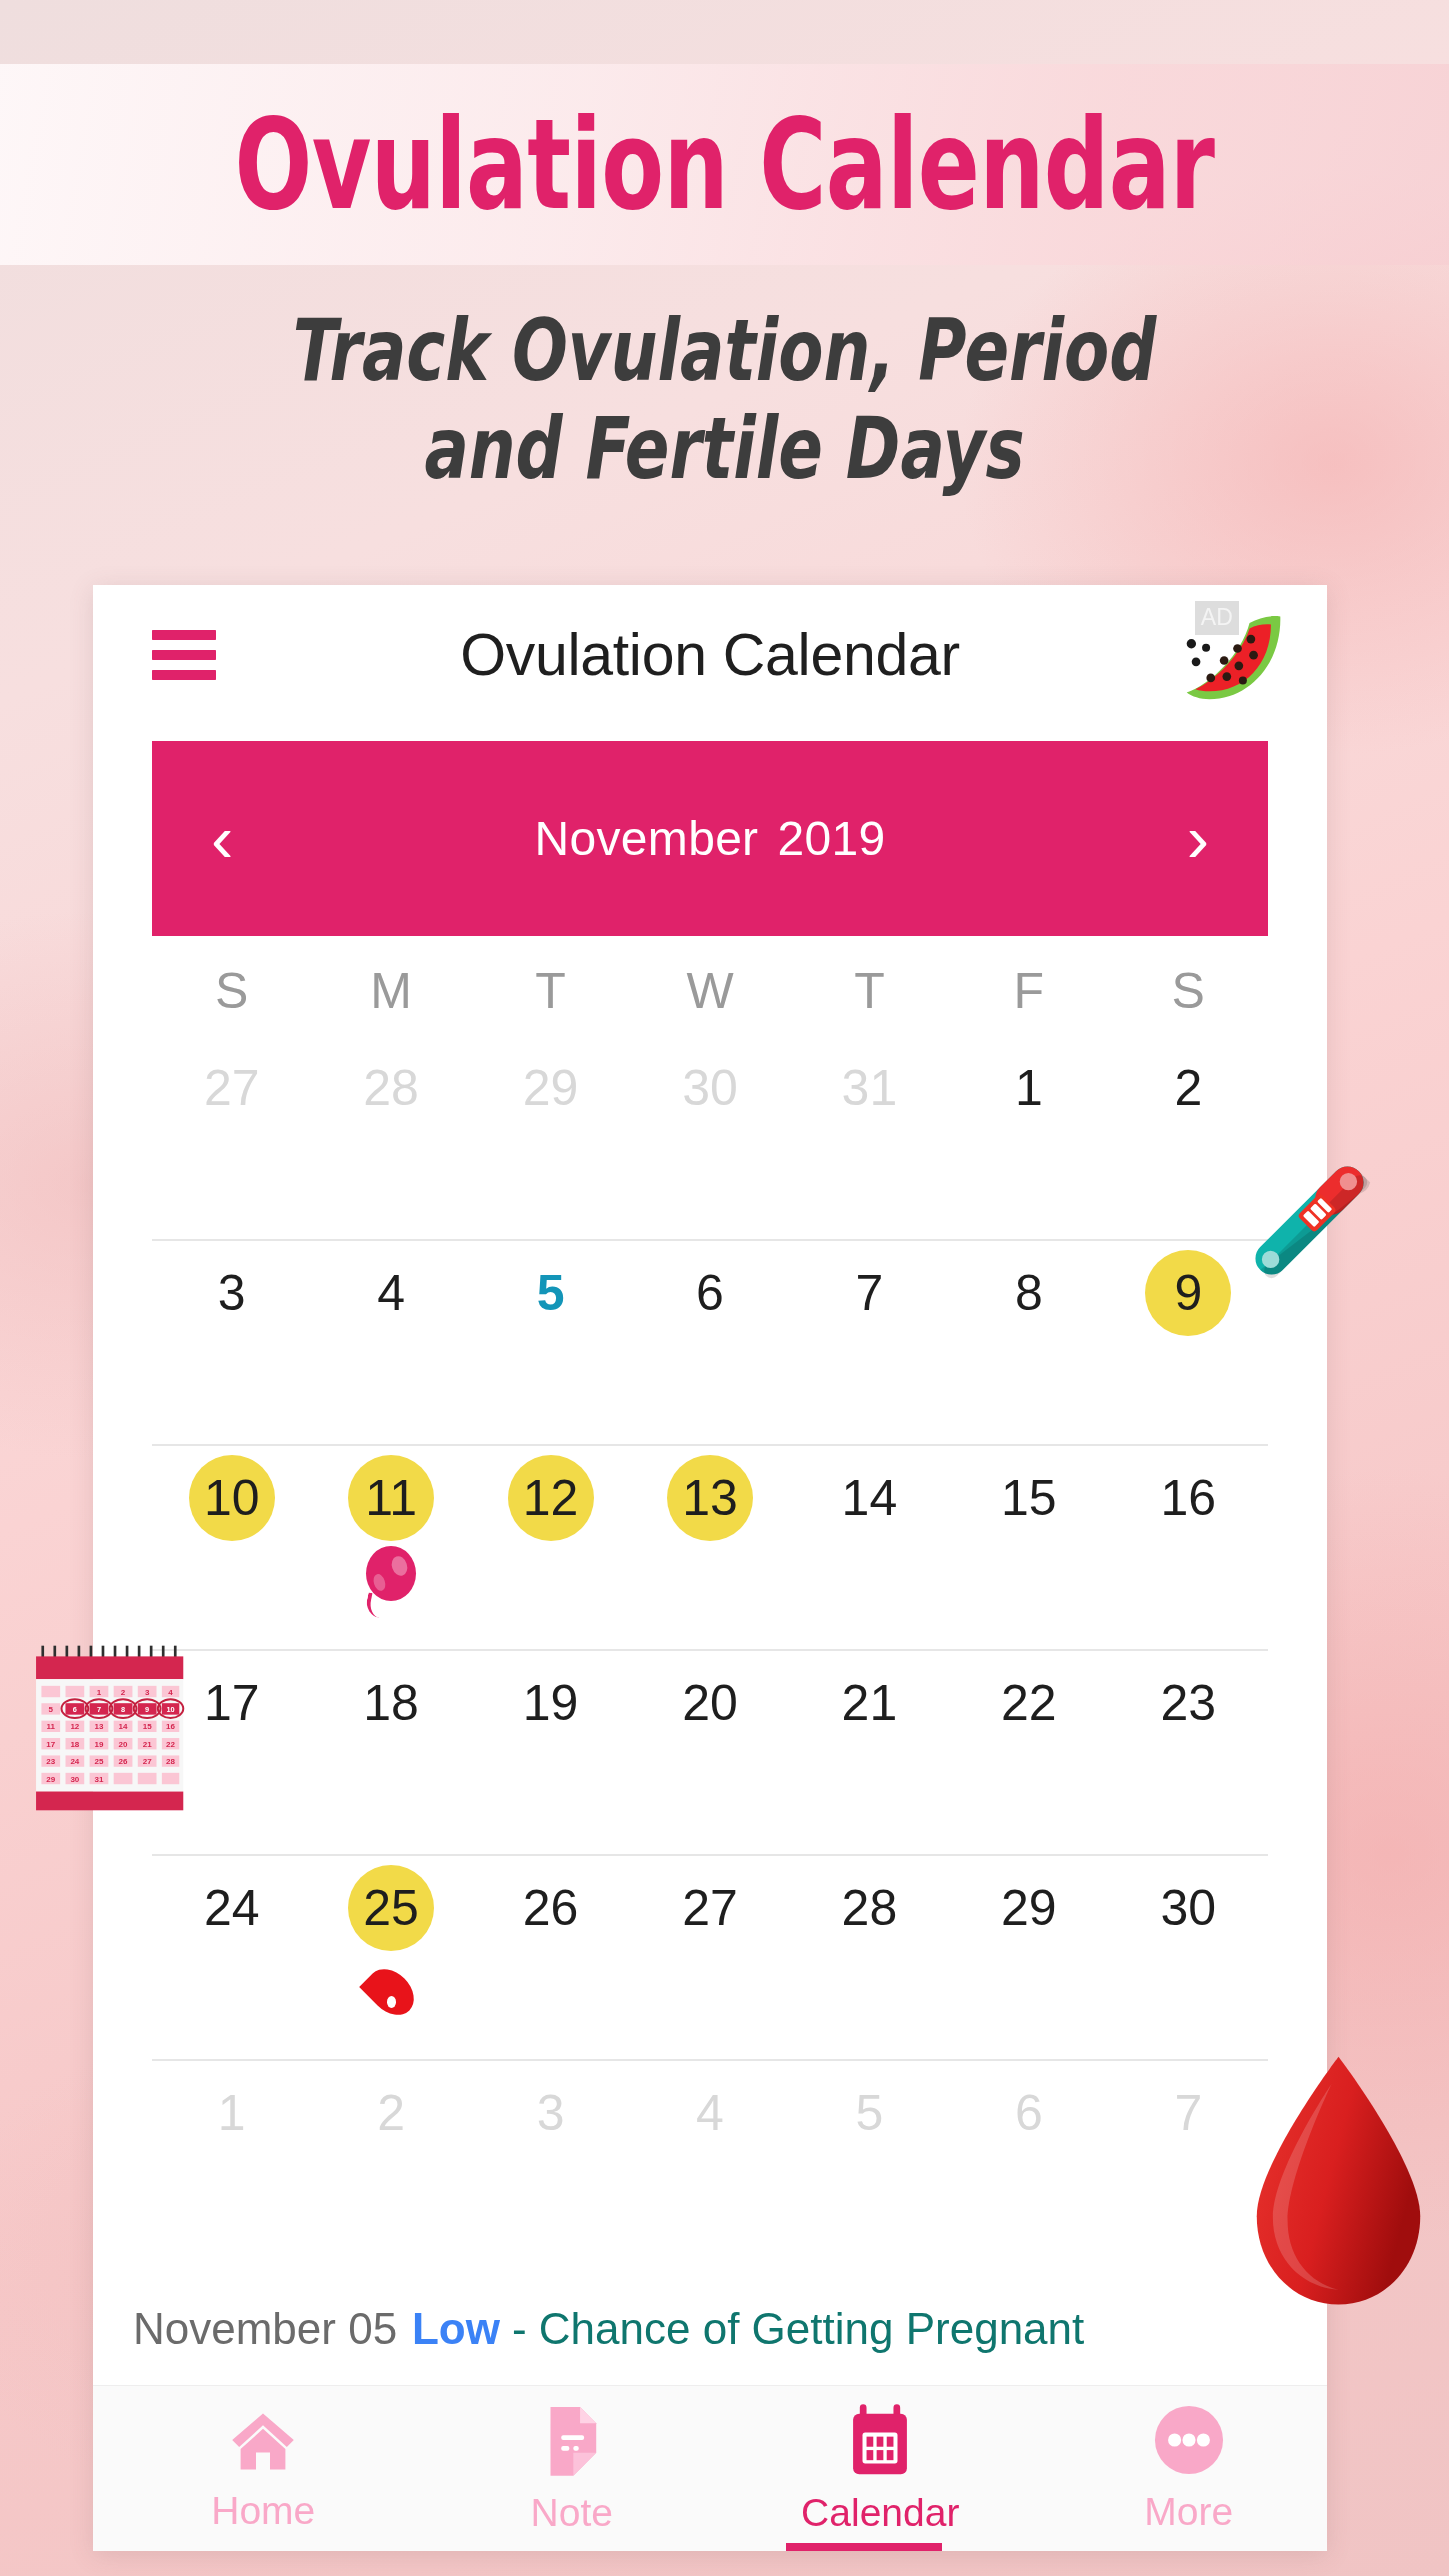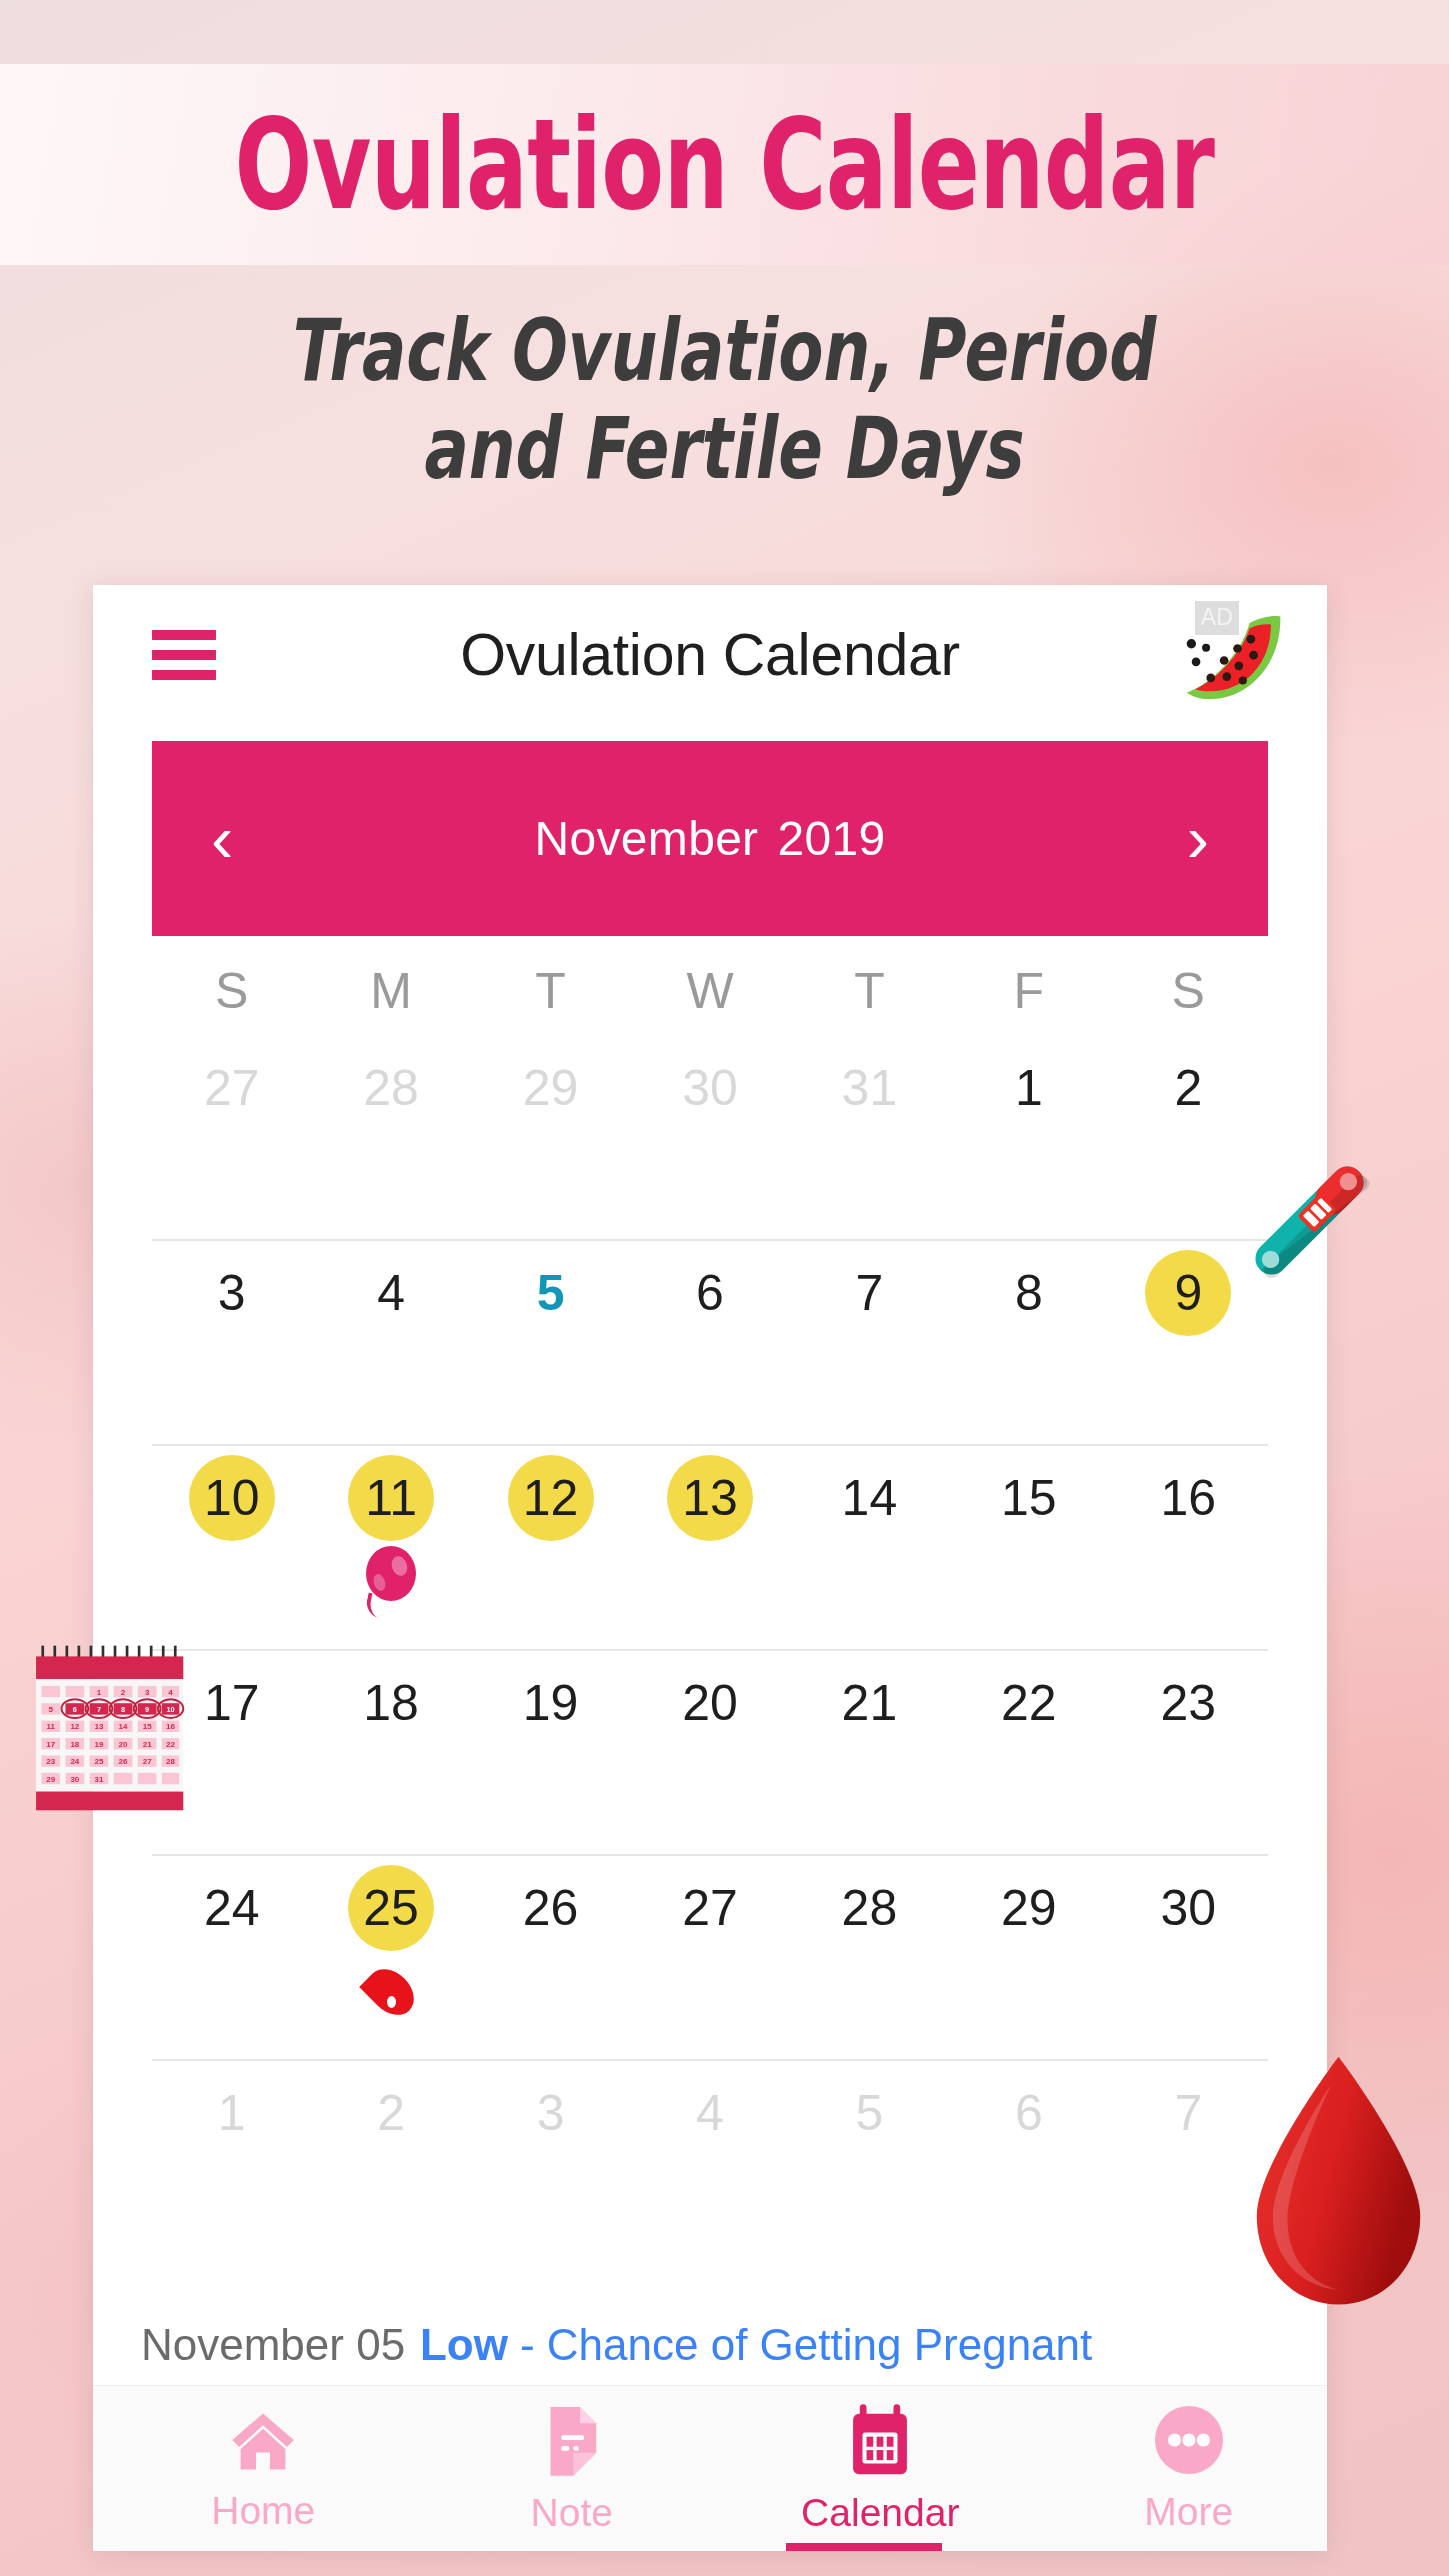--- a/index.html
+++ b/index.html
@@ -128,26 +128,26 @@
     width:38px; height:52px; background:#e8131a; position:absolute; bottom:0; left:0;
     border-radius:0 50% 50% 50%; transform:rotate(-45deg); transform-origin:center;
   }
   .drop-sm .hole {
     position:absolute; left:14.8px; bottom:10.7px; width:9.4px; height:12px;
     background:#fff; border-radius:50%; z-index:2;
   }
 
   
   .statusline {
-    position:absolute; left:12px; bottom:166px; width:100%; height:81px;
-    display:flex; align-items:center; padding-left:36px;
+    position:absolute; left:4px; bottom:166px; width:100%; height:81px;
+    display:flex; align-items:flex-start; padding-left:36px;
     font-size:44px; color:#6b6b6b; white-space:nowrap;
   }
   .statusline .lvl { color:#3b82f6; font-weight:700; margin:0 12px 0 14.8px; }
-  .statusline .tail { color:#3b82f6; }
+  .statusline .tail { color:#0f766e; }
 
   
   .bottomnav {
     position:absolute; left:0; bottom:0; width:100%; height:166px;
     background:#fafafa; display:grid; grid-template-columns:repeat(4,1fr);
     border-top:1.3px solid #eeeeee;
   }
   .navitem { position:relative; display:flex; flex-direction:column; align-items:center; justify-content:center; gap:14px;padding-left:32px; }
   .navlabel { font-size:39px; color:#f9a8c8; }
   .navitem.active .navlabel { color:#e0226a; }

